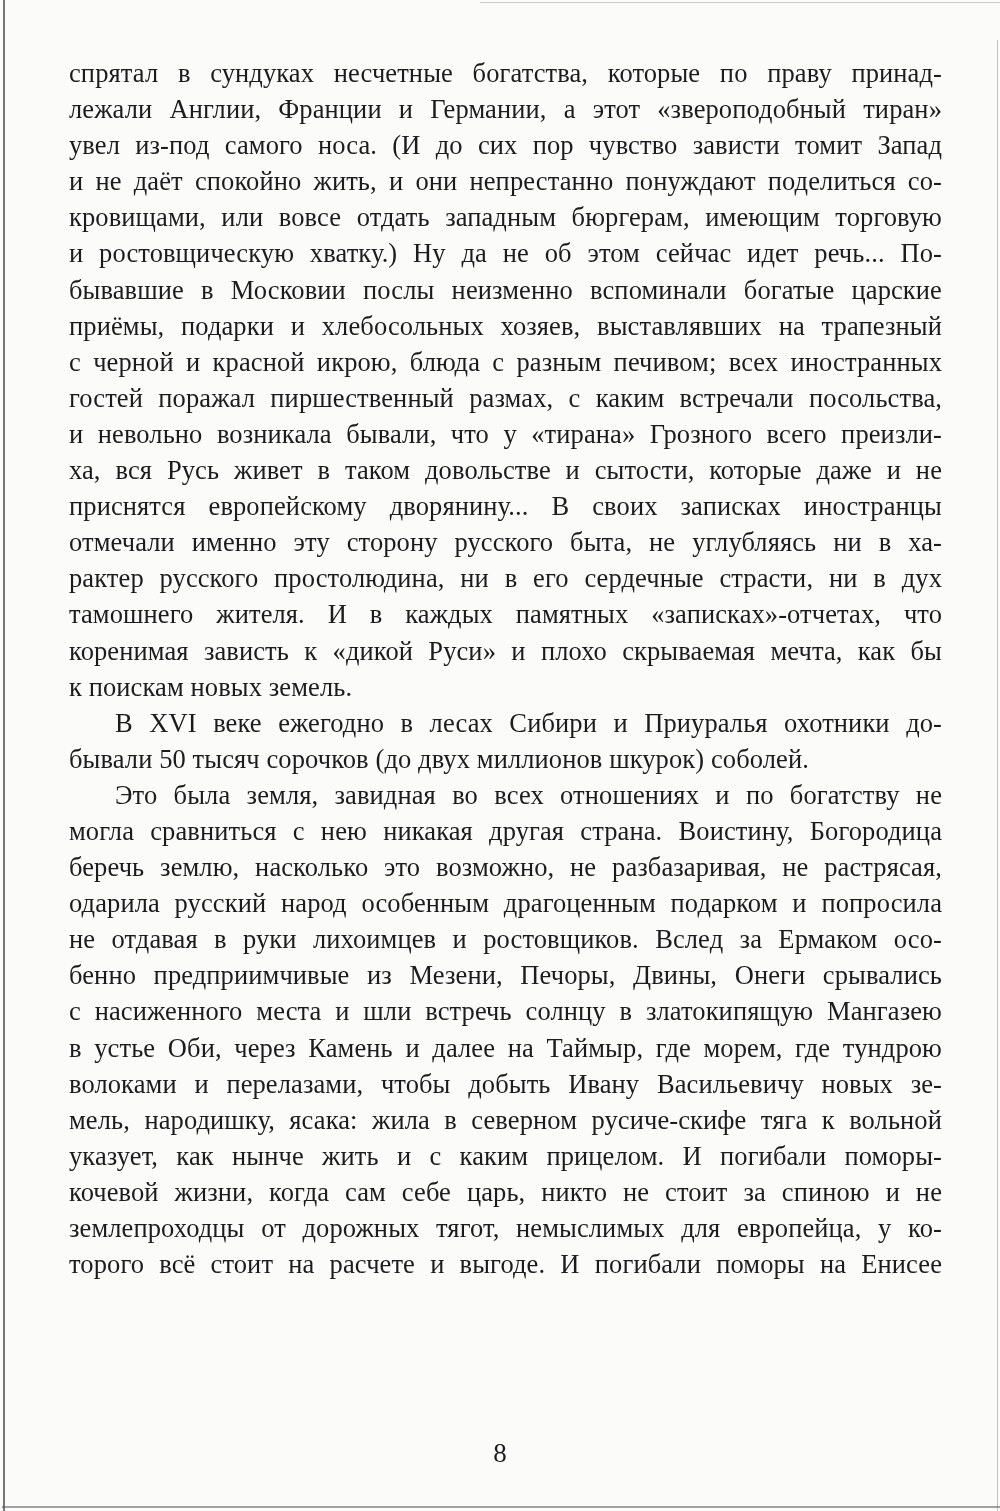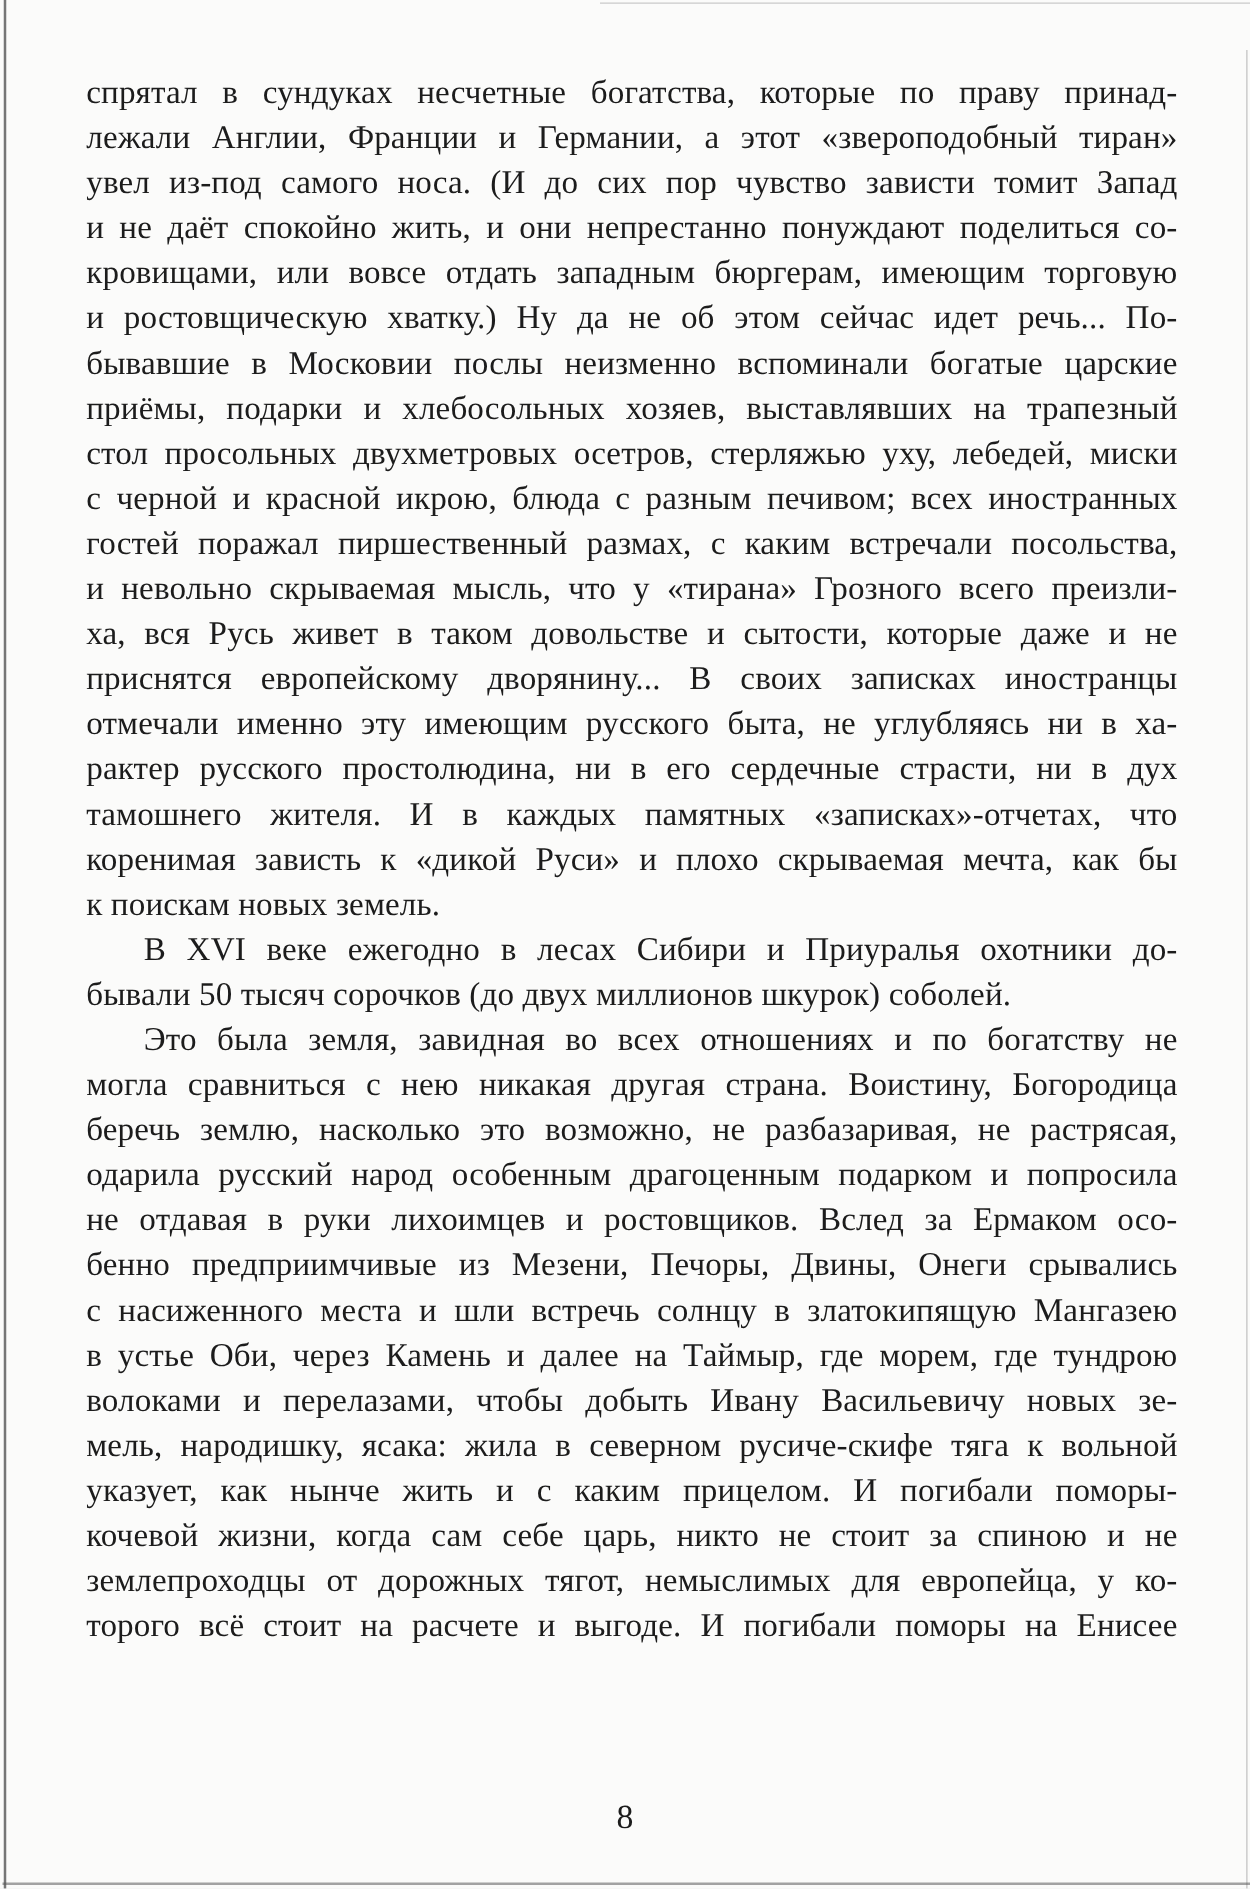--- a/index.html
+++ b/index.html
@@ -92,27 +92,26 @@
 
   <div class="text-block">
       <div class="line">спрятал в сундуках несчетные богатства, которые по праву принад-</div>
       <div class="line">лежали Англии, Франции и Германии, а этот «звероподобный тиран»</div>
       <div class="line">увел из-под самого носа. (И до сих пор чувство зависти томит Запад</div>
       <div class="line">и не даёт спокойно жить, и они непрестанно понуждают поделиться со-</div>
       <div class="line">кровищами, или вовсе отдать западным бюргерам, имеющим торговую</div>
       <div class="line">и ростовщическую хватку.) Ну да не об этом сейчас идет речь... По-</div>
       <div class="line">бывавшие в Московии послы неизменно вспоминали богатые царские</div>
       <div class="line">приёмы, подарки и хлебосольных хозяев, выставлявших на трапезный</div>
-      <div class="line">стол просольных двухметровых осетров, стерляжью уху, лебедей, миски</div>
       <div class="line">с черной и красной икрою, блюда с разным печивом; всех иностранных</div>
       <div class="line">гостей поражал пиршественный размах, с каким встречали посольства,</div>
-      <div class="line">и невольно скрываемая мысль, что у «тирана» Грозного всего преизли-</div>
+      <div class="line">и невольно возникала бывали, что у «тирана» Грозного всего преизли-</div>
       <div class="line">ха, вся Русь живет в таком довольстве и сытости, которые даже и не</div>
       <div class="line">приснятся европейскому дворянину... В своих записках иностранцы</div>
-      <div class="line">отмечали именно эту имеющим русского быта, не углубляясь ни в ха-</div>
+      <div class="line">отмечали именно эту сторону русского быта, не углубляясь ни в ха-</div>
       <div class="line">рактер русского простолюдина, ни в его сердечные страсти, ни в дух</div>
       <div class="line">тамошнего жителя. И в каждых памятных «записках»-отчетах, что</div>
       <div class="line">коренимая зависть к «дикой Руси» и плохо скрываемая мечта, как бы</div>
       <div class="line end">к поискам новых земель.</div>
       <div class="line indent">В XVI веке ежегодно в лесах Сибири и Приуралья охотники до-</div>
       <div class="line end">бывали 50 тысяч сорочков (до двух миллионов шкурок) соболей.</div>
       <div class="line indent">Это была земля, завидная во всех отношениях и по богатству не</div>
       <div class="line">могла сравниться с нею никакая другая страна. Воистину, Богородица</div>
       <div class="line">беречь землю, насколько это возможно, не разбазаривая, не растрясая,</div>
       <div class="line">одарила русский народ особенным драгоценным подарком и попросила</div>

